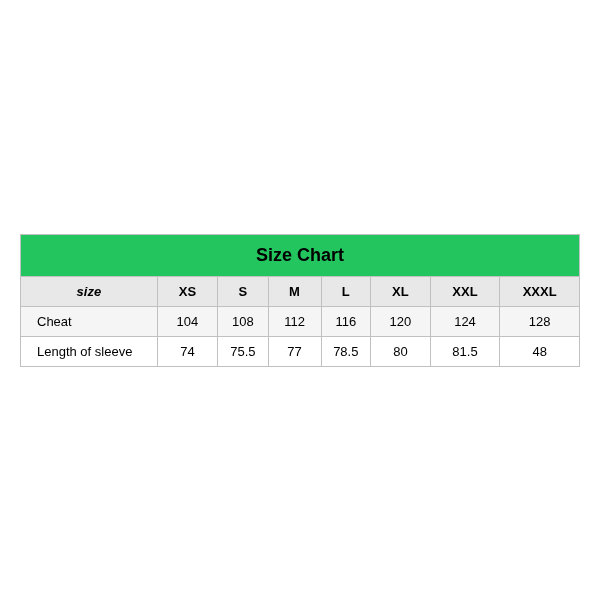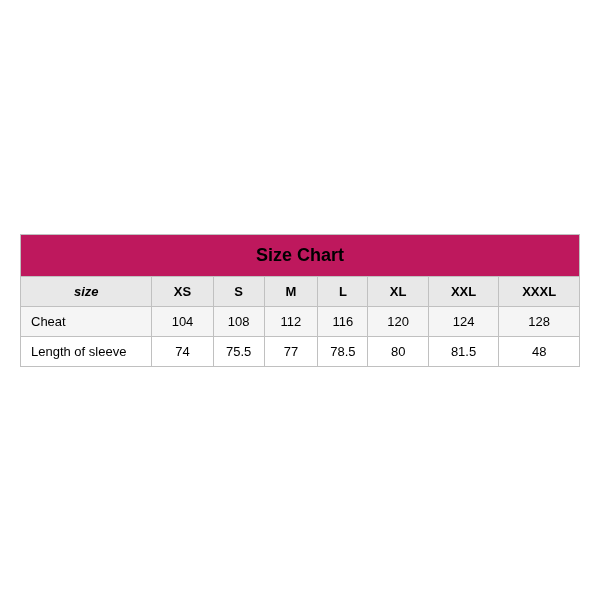--- a/index.html
+++ b/index.html
@@ -27,21 +27,21 @@
       border-collapse: collapse;
       border: 1px solid #c0c0c0;
     }
 
     .title-row td {
       text-align: center;
       font-size: 18px;
       font-weight: bold;
       padding: 10px 0;
       border: 1px solid #c0c0c0;
-      background: #be185d;
+      background: #22c55e;
     }
 
     .header-row th {
       text-align: center;
       font-size: 13px;
       font-weight: bold;
       padding: 7px 17px;
       border: 1px solid #c0c0c0;
       background: #e8e8e8;
     }
@@ -60,21 +60,21 @@
     .data-row:nth-child(odd) {
       background: #f5f5f5;
     }
 
     .data-row:nth-child(even) {
       background: #ffffff;
     }
 
     .data-row td:first-child {
       text-align: left;
-      padding-left: 10px;
+      padding-left: 16px;
     }
   </style>
 </head>
 <body>
 
 <div class="container">
   <table class="size-chart-table">
     <thead>
       <tr class="title-row">
         <td colspan="8">Size Chart</td>

